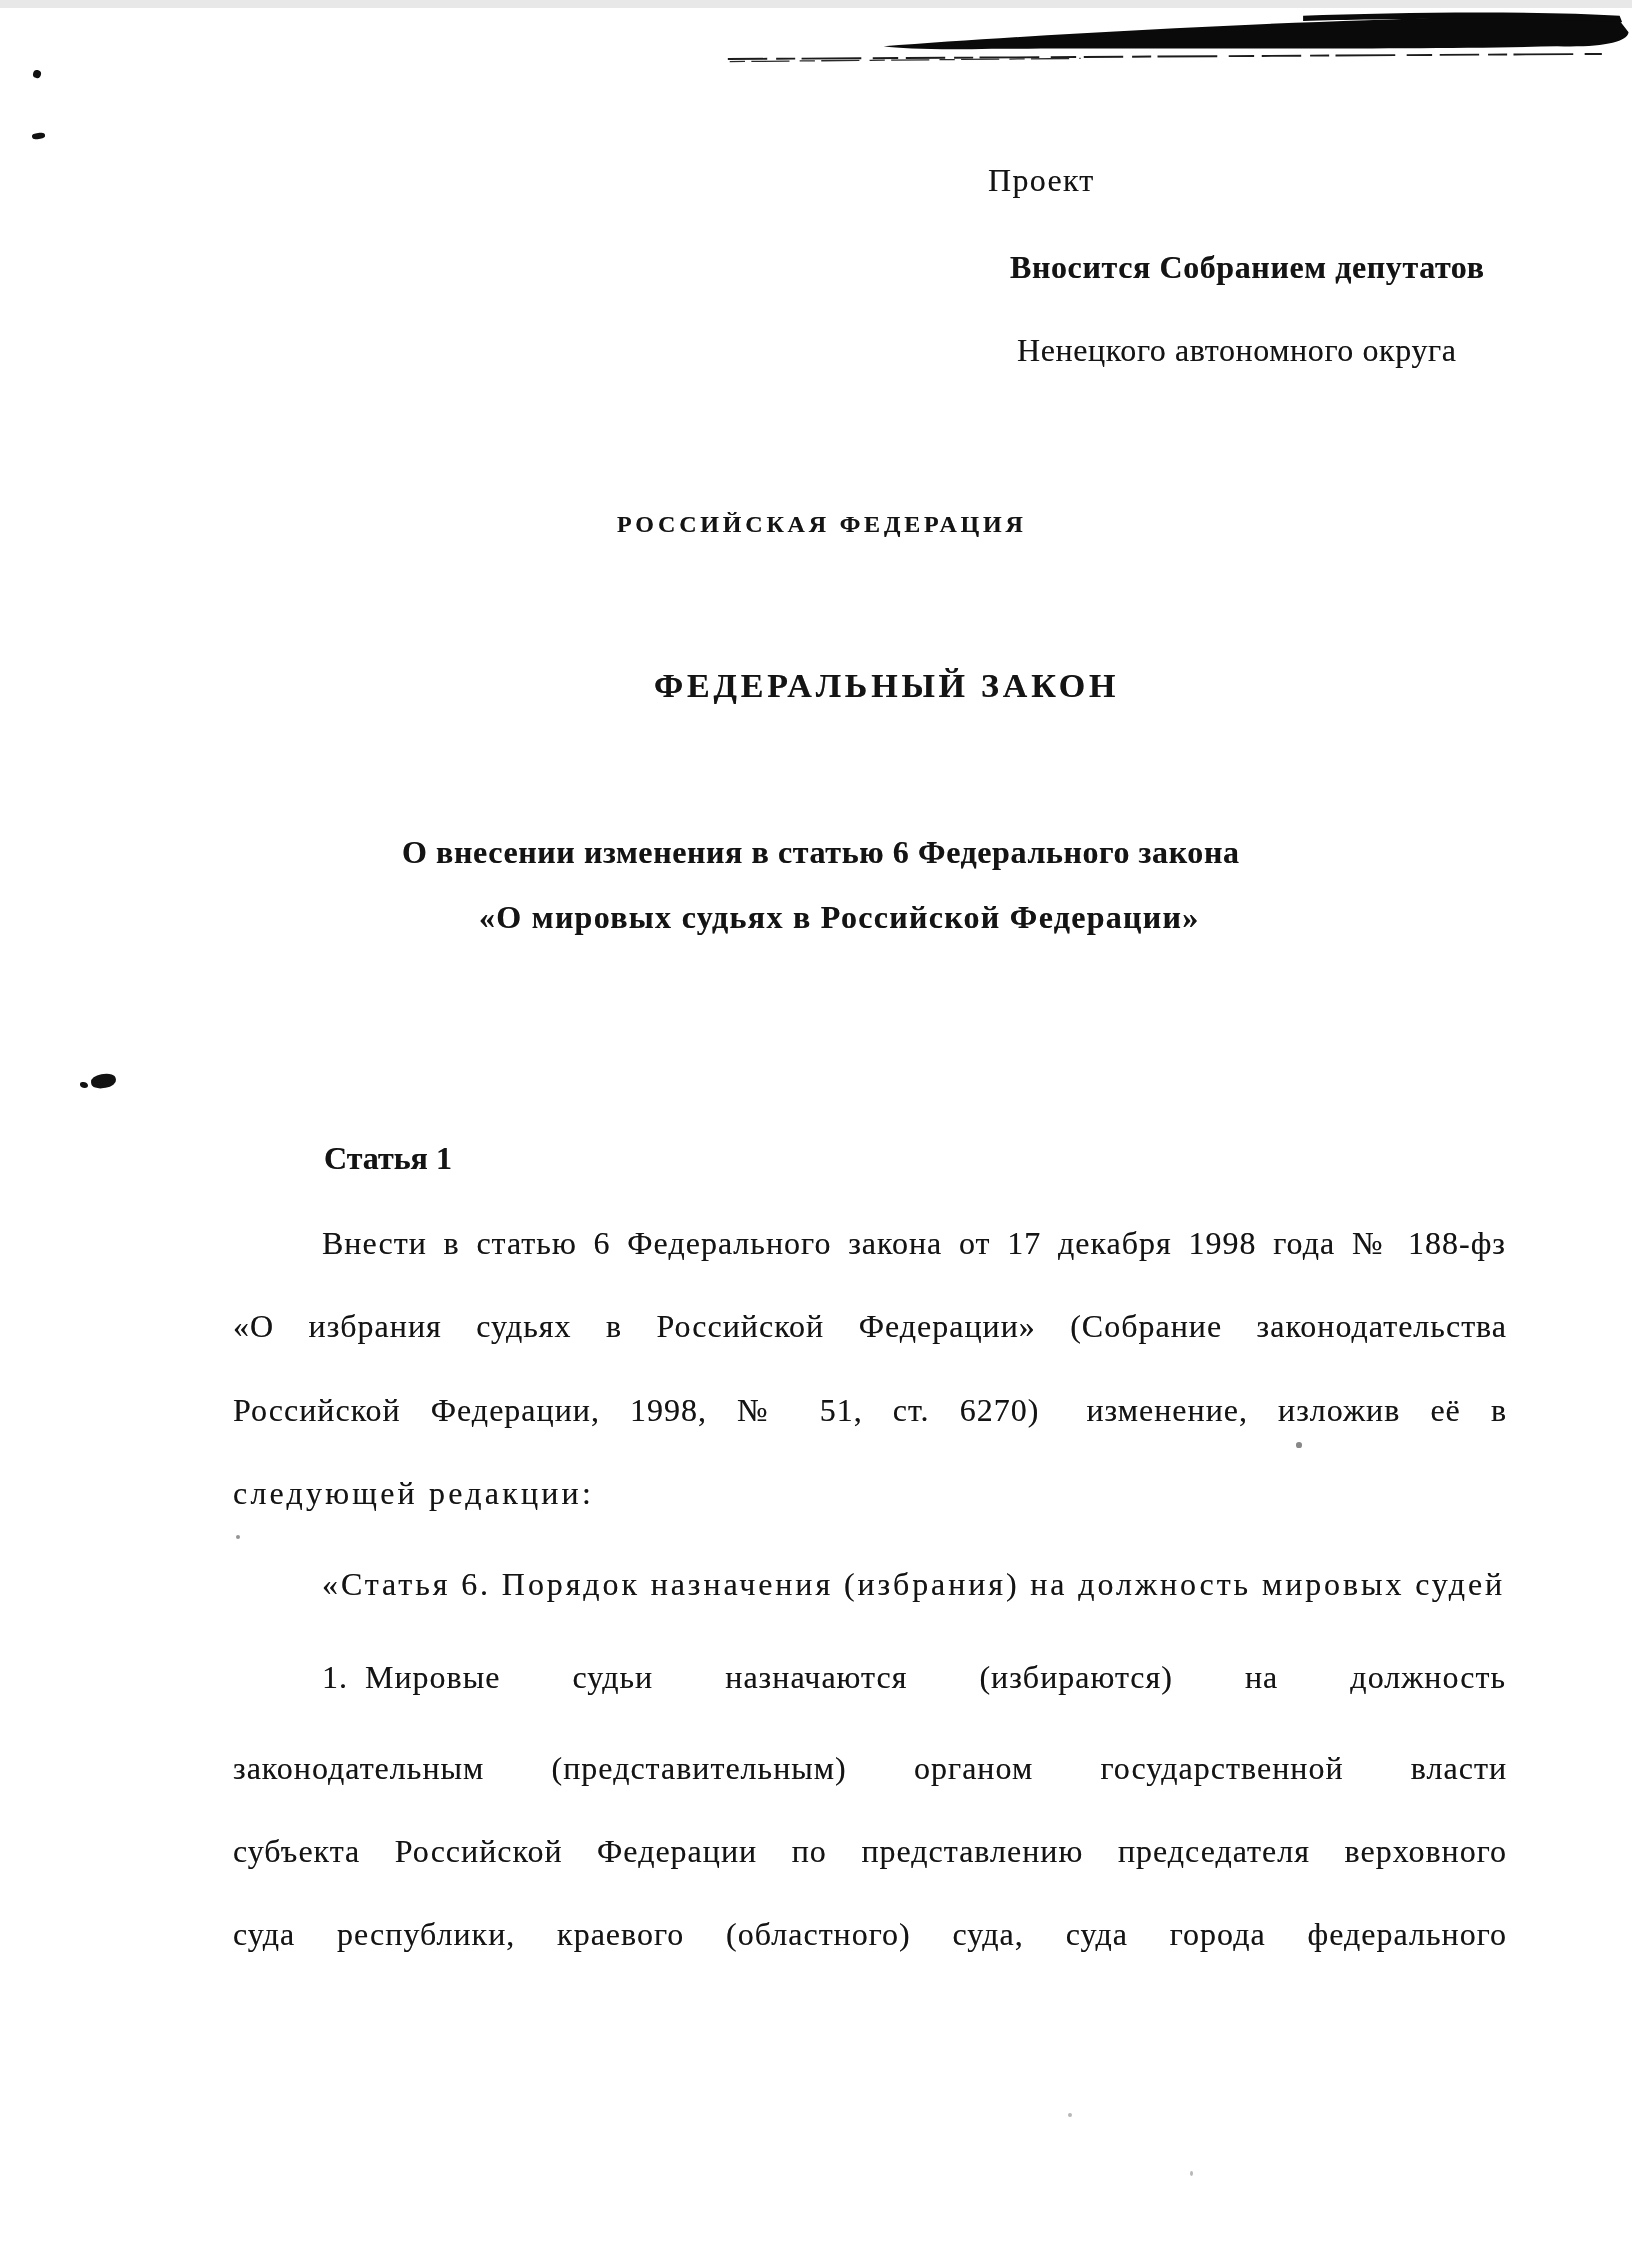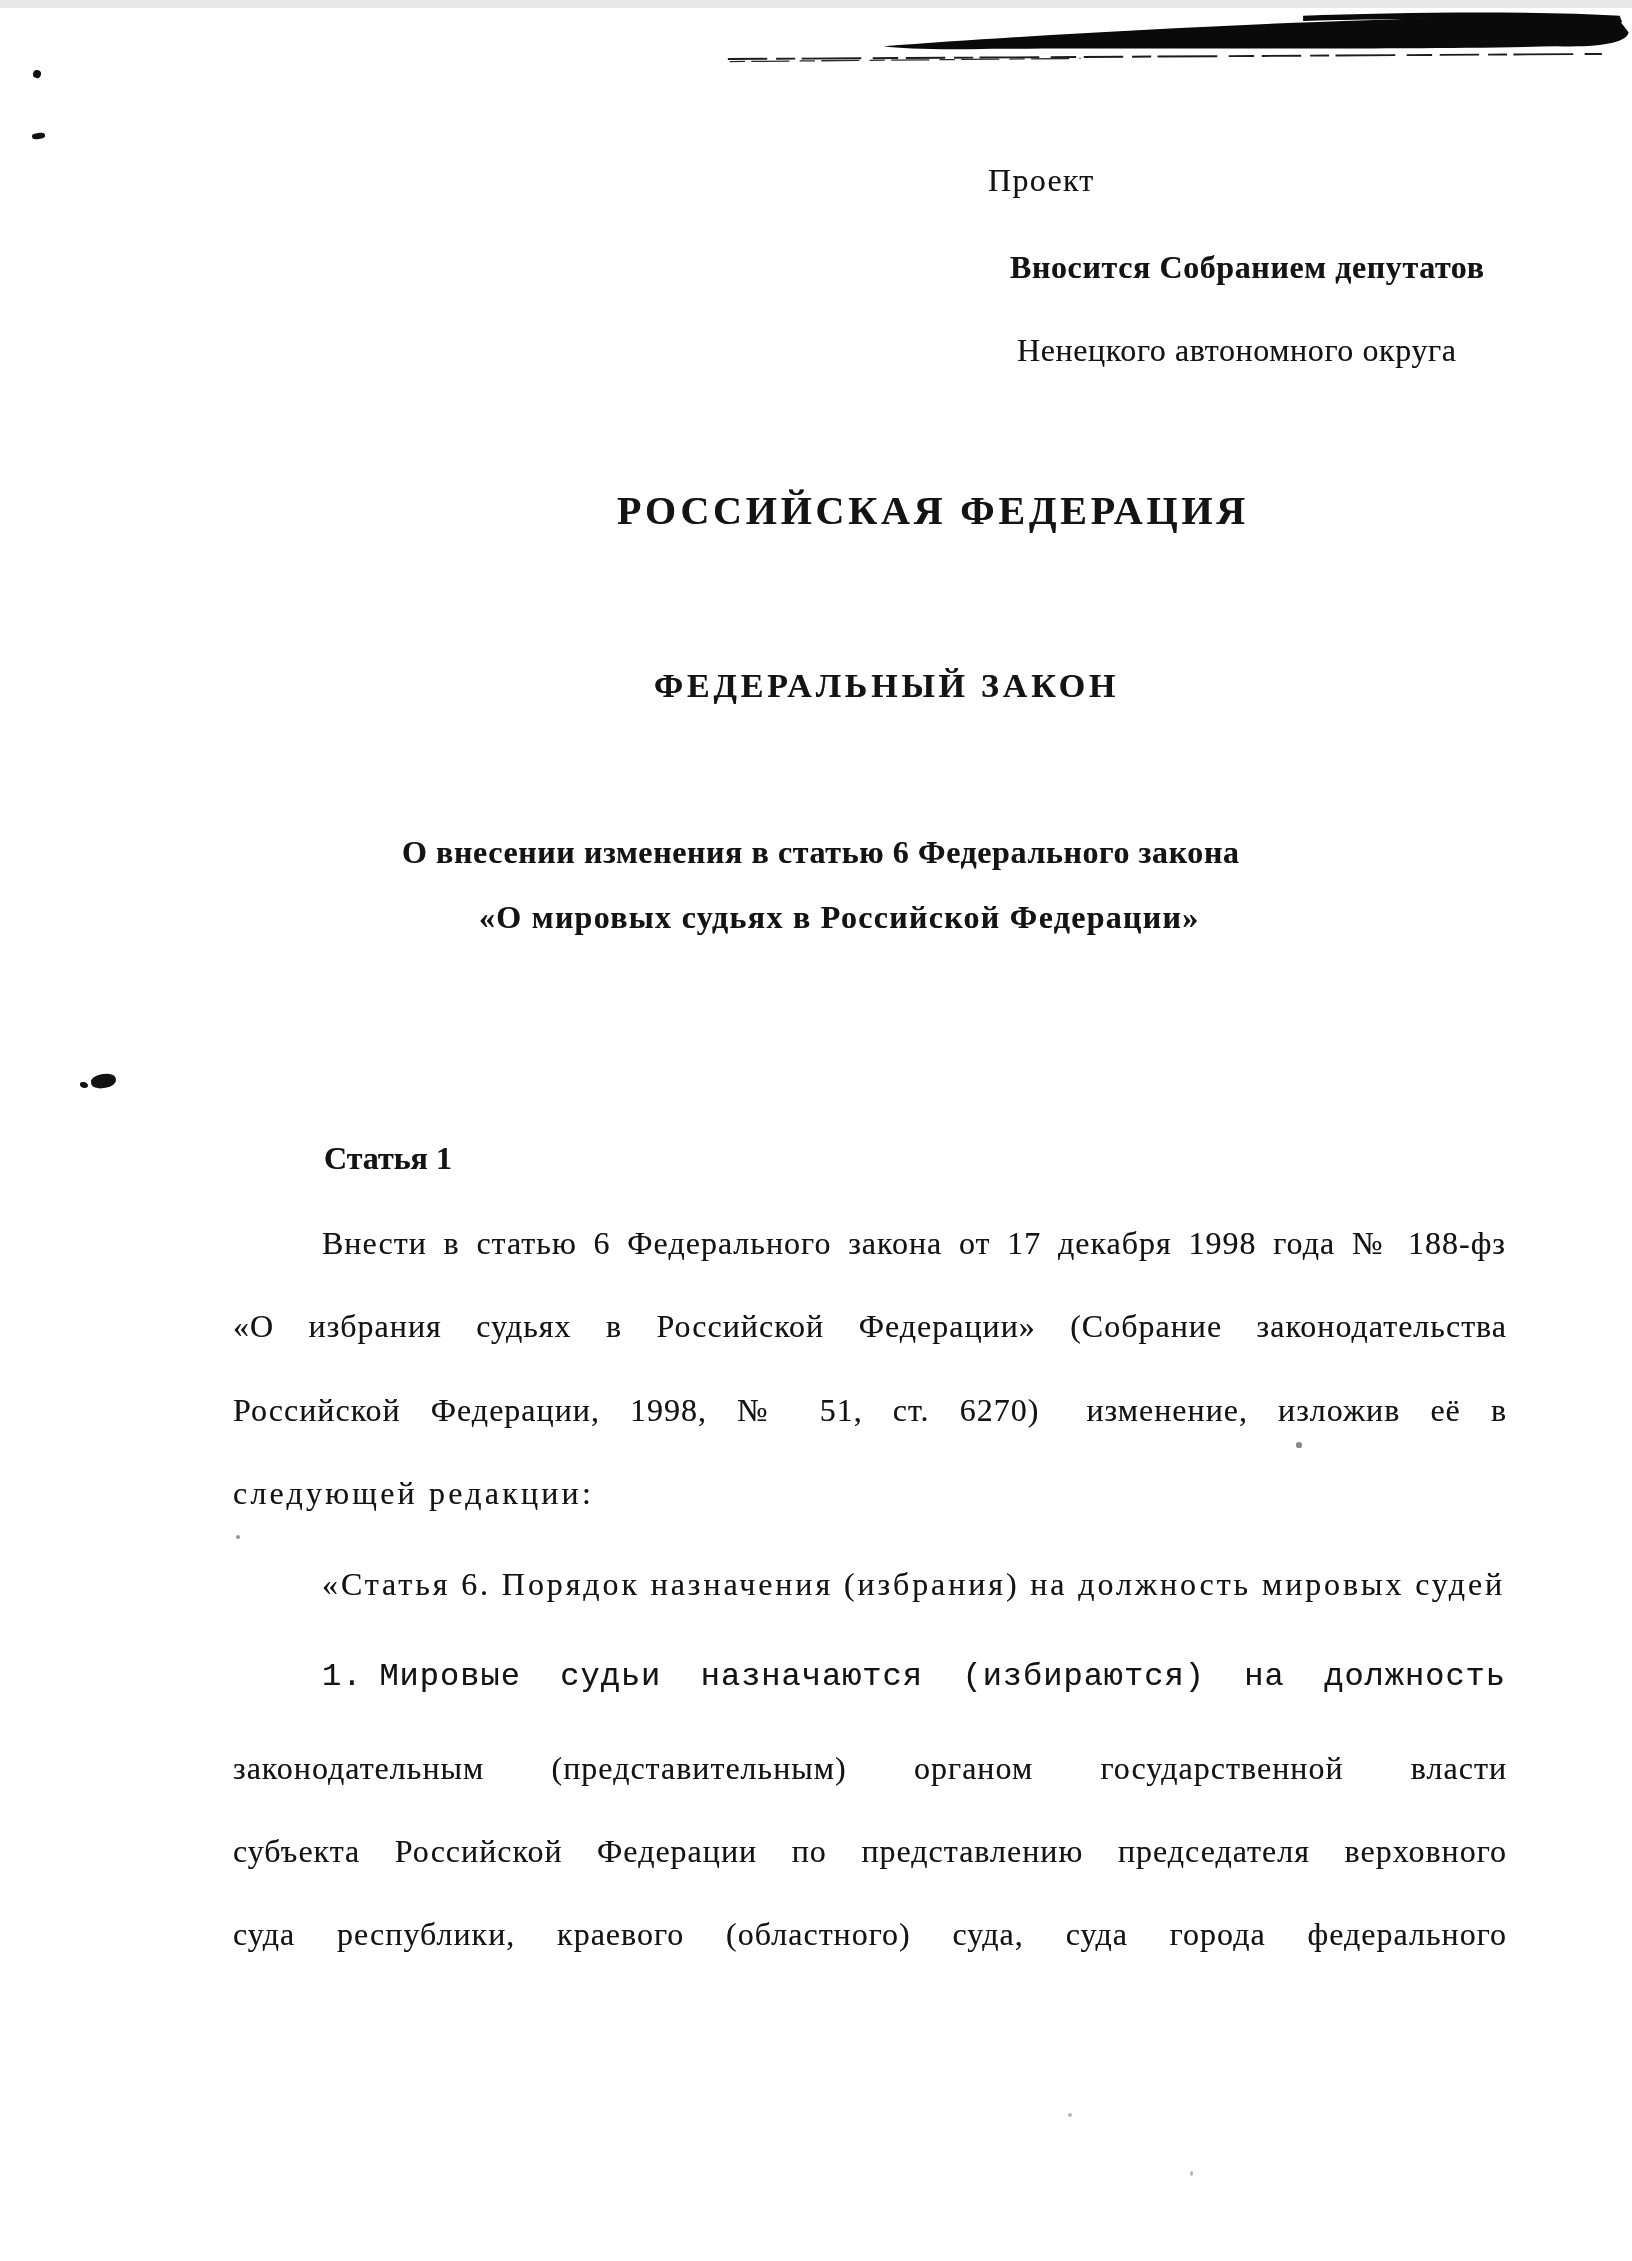--- a/index.html
+++ b/index.html
@@ -18,21 +18,21 @@
     white-space:nowrap;
     font-size:32px;
     line-height:1.2;
     text-shadow:0 0 0.6px rgba(0,0,0,0.45);
   }
   
   .draft-label     {left:988px; top:153px;  letter-spacing:1.3px;}
   .submitter-1     {left:1010px; top:240px;  letter-spacing:0.6px;font-weight:bold;}
   .submitter-2     {left:1017px; top:323px;  letter-spacing:0.6px;}
   
-  .country-title   {left:617px;  top:479px;  font-weight:bold; font-size:40px; letter-spacing:3.8px;}
+  .country-title   {left:617px;  top:502px;  font-weight:bold; font-size:24px; letter-spacing:3.8px;}
   .act-type        {left:654px; top:658px; font-weight:bold; font-size:34px; letter-spacing:3.8px;}
   .subject-1       {left:402px;  top:825px; font-weight:bold; letter-spacing:0.6px;}
   .subject-2       {left:479px;  top:890px; font-weight:bold; letter-spacing:1.3px;}
   
   .article-title   {left:324px;  top:1131px; font-weight:bold;}
   
   .bl{
     position:absolute;
     left:233px;
     width:1274px;
@@ -43,21 +43,21 @@
     text-shadow:0 0 0.6px rgba(0,0,0,0.45);
   }
   .ind{left:322px; width:1184px;}
   .j{text-align:justify;}
   .j::after{content:""; display:inline-block; width:100%; height:0;}
   .bl-0{top:1216px;}
   .bl-1{top:1299px;}
   .bl-2{top:1383px;}
   .bl-3{top:1466px; letter-spacing:3.2px;}
   .bl-4{top:1557px; letter-spacing:2.9px;}
-  .bl-5{top:1650px;font-family:Liberation Mono, monospace;}
+  .bl-5{top:1650px;}
   .bl-6{top:1741px;}
   .bl-7{top:1824px;}
   .bl-8{top:1907px;}
   
   .artifact{position:absolute; left:0; top:0; width:1633px; height:83px;}
   .speck{position:absolute; background:#121212; border-radius:50%;}
   .speck-1{left:33px;   top:62px;   width:7.6px; height:8.3px; transform:rotate(15deg);}
   .speck-2{left:32px;   top:125px;  width:12.7px; height:5.7px;  border-radius:40%; transform:rotate(-8deg);}
   .speck-3a{left:91px; top:1066px; width:25.4px; height:14px; border-radius:45%; transform:rotate(-9deg);}
   .speck-3b{left:80px; top:1074px; width:8.3px; height:6.4px; border-radius:30% 60% 40% 60%;}

